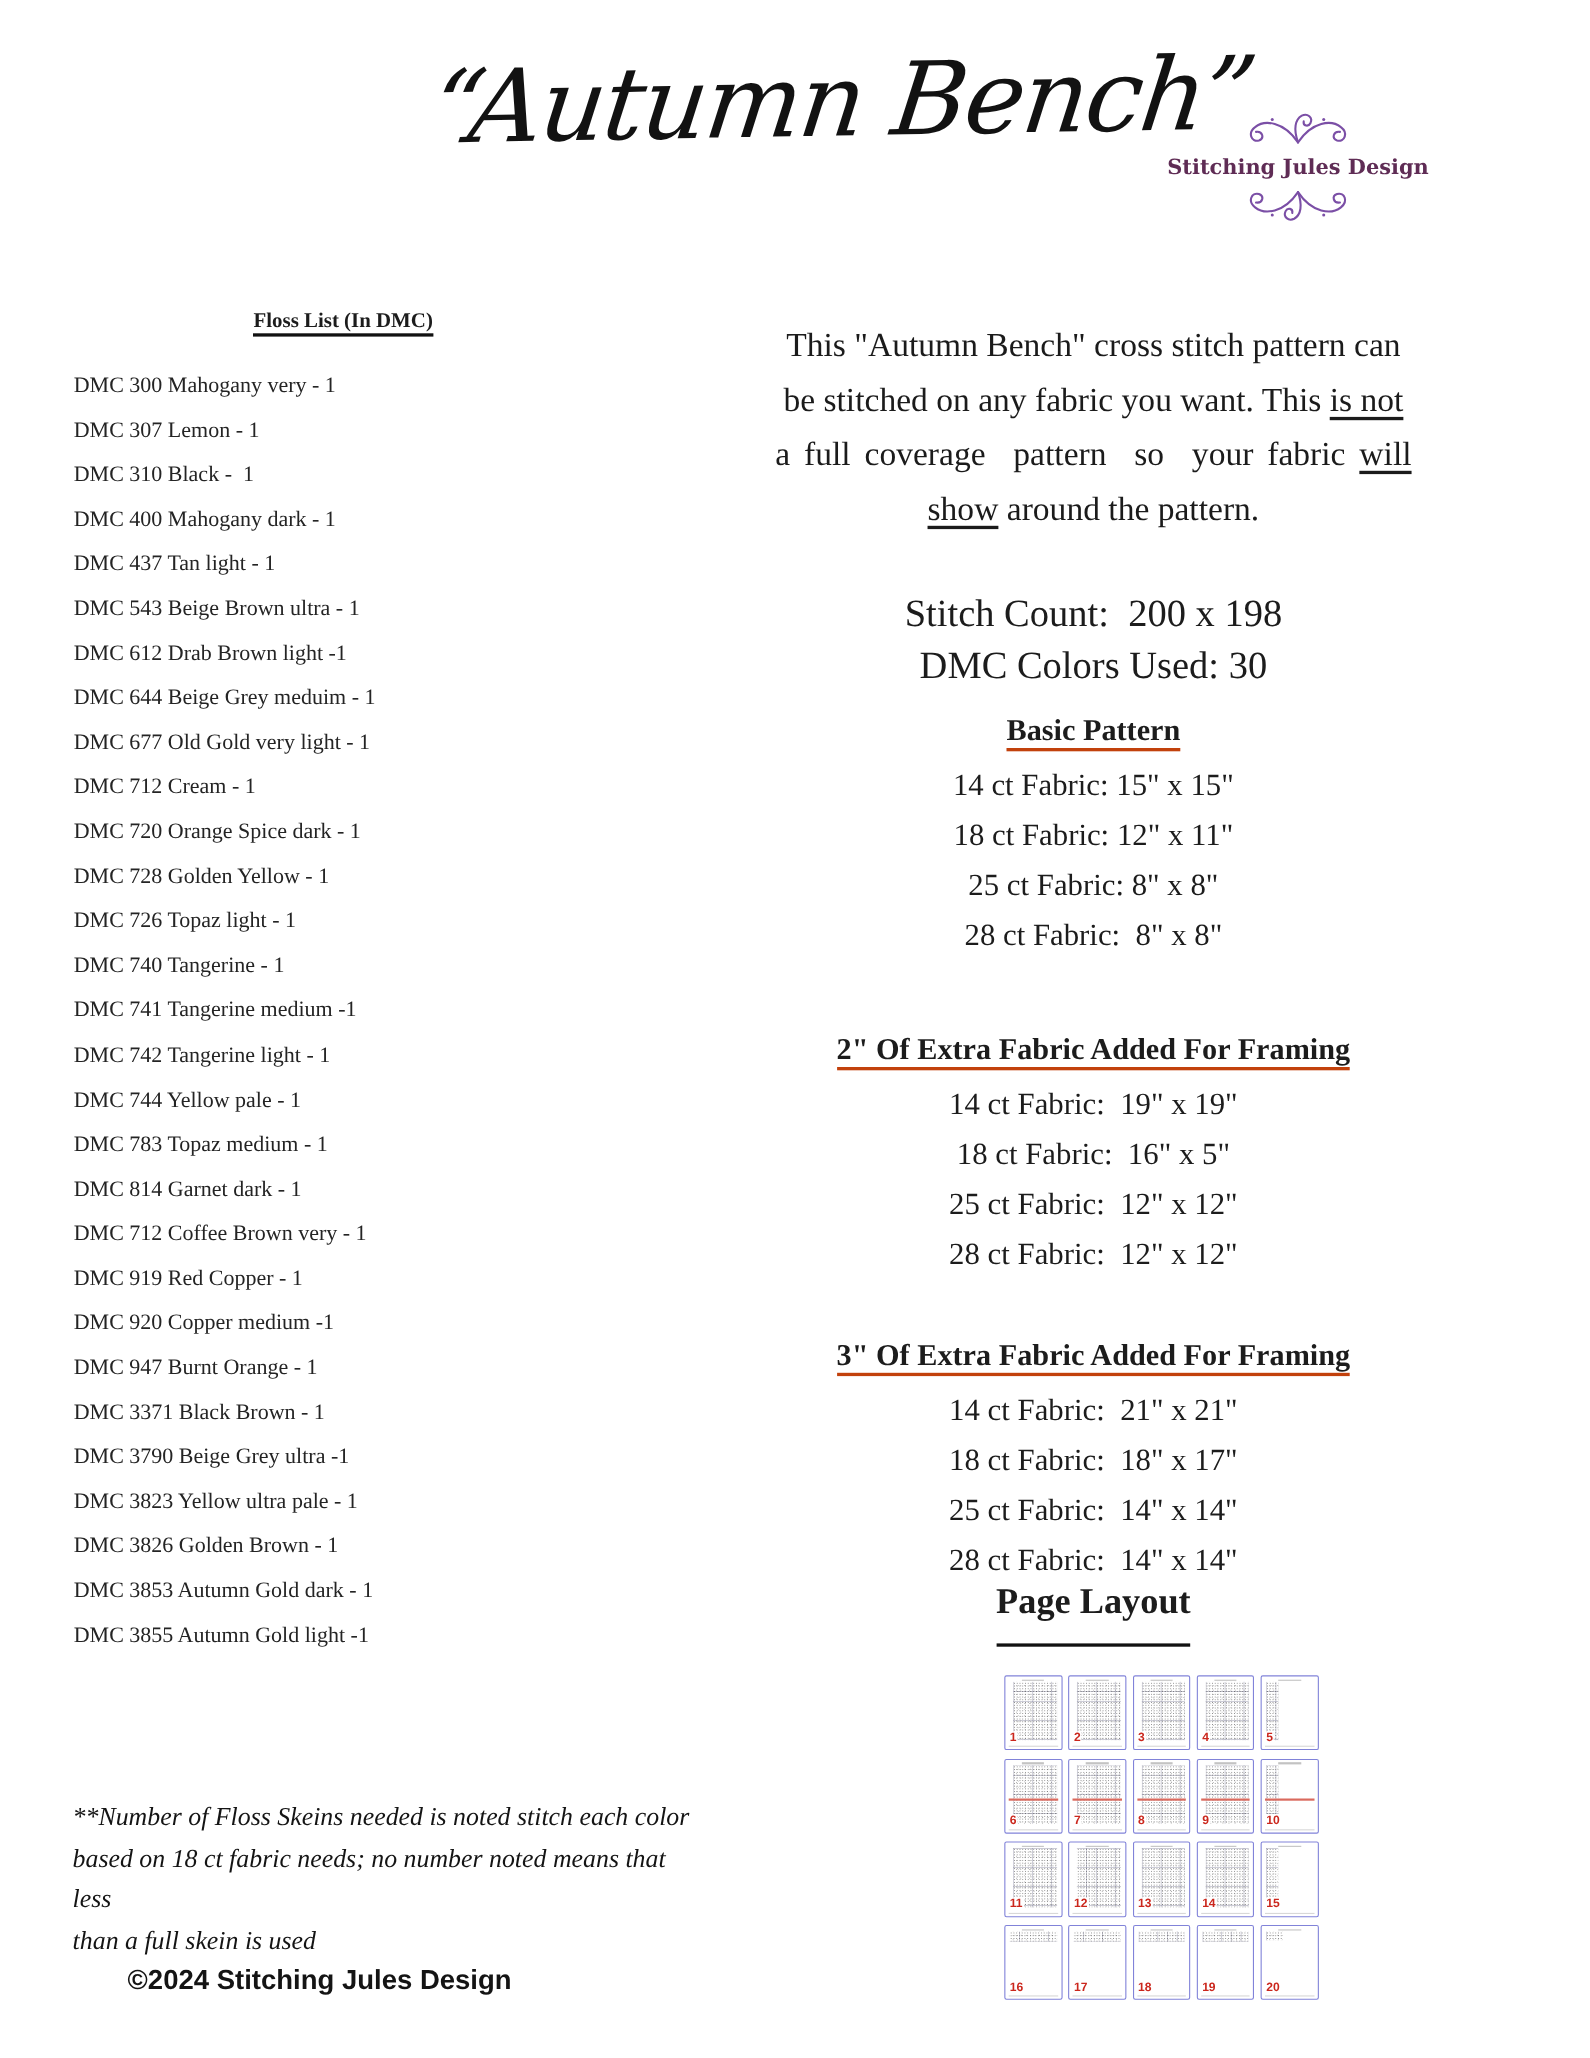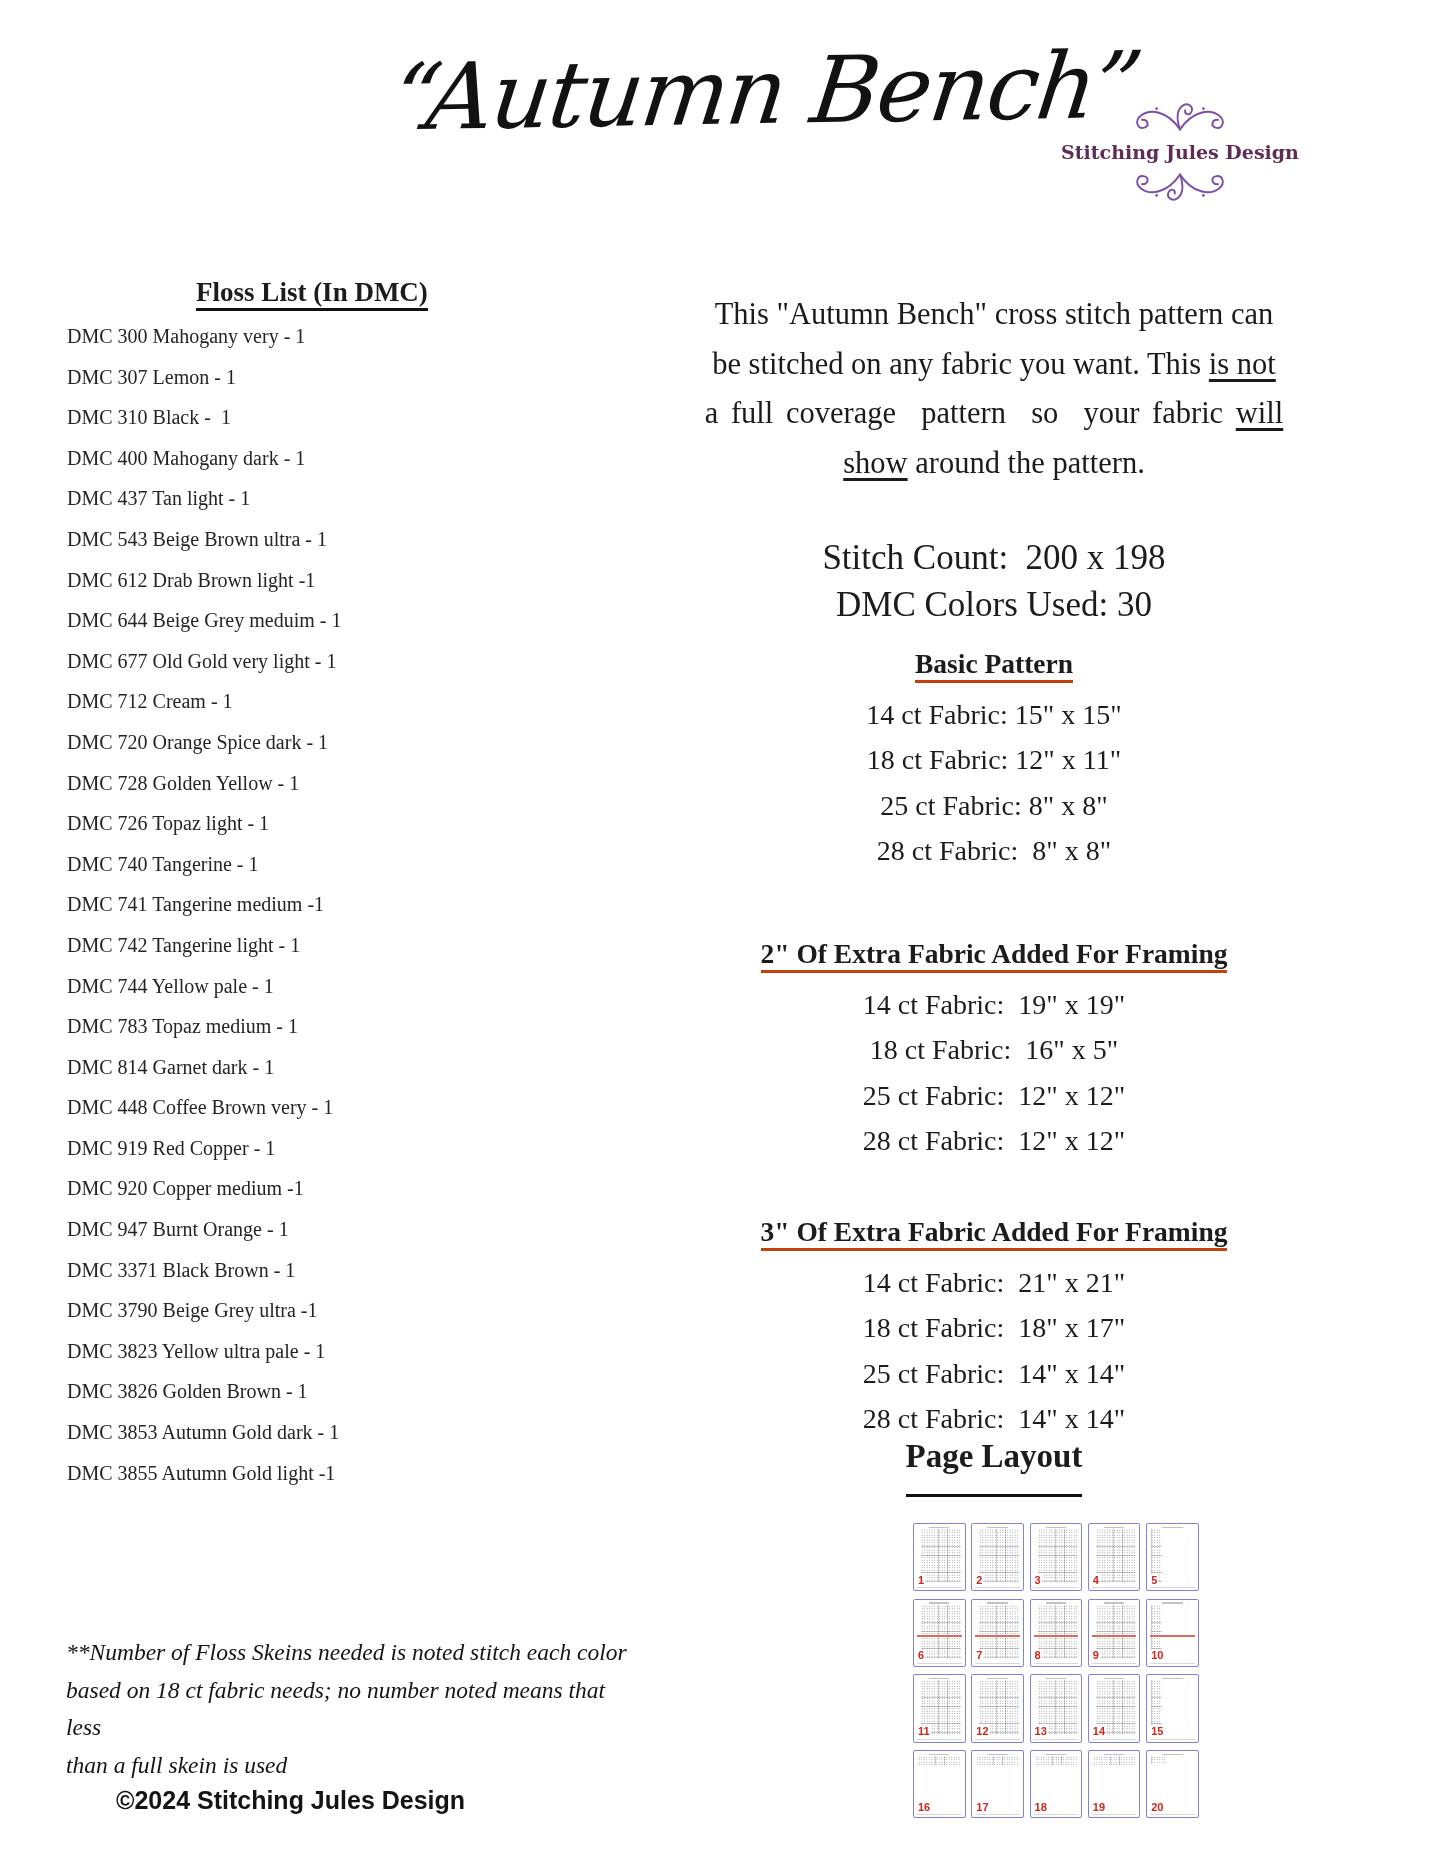--- a/index.html
+++ b/index.html
@@ -15,21 +15,21 @@
   }
   
   .logo{position:absolute;left:1040px;top:98px;width:280px;text-align:center;}
   .logo svg{display:block;margin:0 auto;}
   .logo-text{
     display:block;font-family:"DejaVu Serif",serif;font-weight:700;
     font-size:19px;color:#5f2c55;line-height:22px;margin:1px 0;
   }
   
   .floss{position:absolute;left:67px;top:276px;width:490px;}
-  .floss-heading{display:block;text-align:center;font-weight:700;font-size:27px;line-height:32px;margin-bottom:8px;}
+  .floss-heading{display:block;text-align:center;font-weight:700;font-size:19px;line-height:32px;margin-bottom:22px;}
   .floss-heading b{border-bottom:3px solid #111;padding-bottom:1px;font-weight:700;}
   .floss-item{font-size:20px;line-height:40.6px;white-space:nowrap;color:#242424;}
   
   .rcol{position:absolute;left:588px;top:0;width:812px;text-align:center;}
   .intro{position:absolute;left:0;top:290px;width:100%;font-size:30.5px;line-height:49.5px;color:#1b1b1b;}
   .intro .wsp{word-spacing:5px;}
   .ul{text-decoration:underline;text-decoration-thickness:2.5px;text-underline-offset:5px;}
   .stats{position:absolute;left:0;top:534px;width:100%;font-size:35px;line-height:47px;}
   .sec{position:absolute;left:0;width:100%;}
   .sec-basic{top:646px;}
@@ -123,21 +123,21 @@
         <div class="floss-item">DMC 712 Cream - 1</div>
         <div class="floss-item">DMC 720 Orange Spice dark - 1</div>
         <div class="floss-item">DMC 728 Golden Yellow - 1</div>
         <div class="floss-item">DMC 726 Topaz light - 1</div>
         <div class="floss-item">DMC 740 Tangerine - 1</div>
         <div class="floss-item">DMC 741 Tangerine medium -1</div>
         <div class="floss-item">DMC 742 Tangerine light - 1</div>
         <div class="floss-item">DMC 744 Yellow pale - 1</div>
         <div class="floss-item">DMC 783 Topaz medium - 1</div>
         <div class="floss-item">DMC 814 Garnet dark - 1</div>
-        <div class="floss-item">DMC 448 Coffee Brown very - 1</div>
+        <div class="floss-item">DMC 712 Coffee Brown very - 1</div>
         <div class="floss-item">DMC 919 Red Copper - 1</div>
         <div class="floss-item">DMC 920 Copper medium -1</div>
         <div class="floss-item">DMC 947 Burnt Orange - 1</div>
         <div class="floss-item">DMC 3371 Black Brown - 1</div>
         <div class="floss-item">DMC 3790 Beige Grey ultra -1</div>
         <div class="floss-item">DMC 3823 Yellow ultra pale - 1</div>
         <div class="floss-item">DMC 3826 Golden Brown - 1</div>
         <div class="floss-item">DMC 3853 Autumn Gold dark - 1</div>
         <div class="floss-item">DMC 3855 Autumn Gold light -1</div>
       </div>

